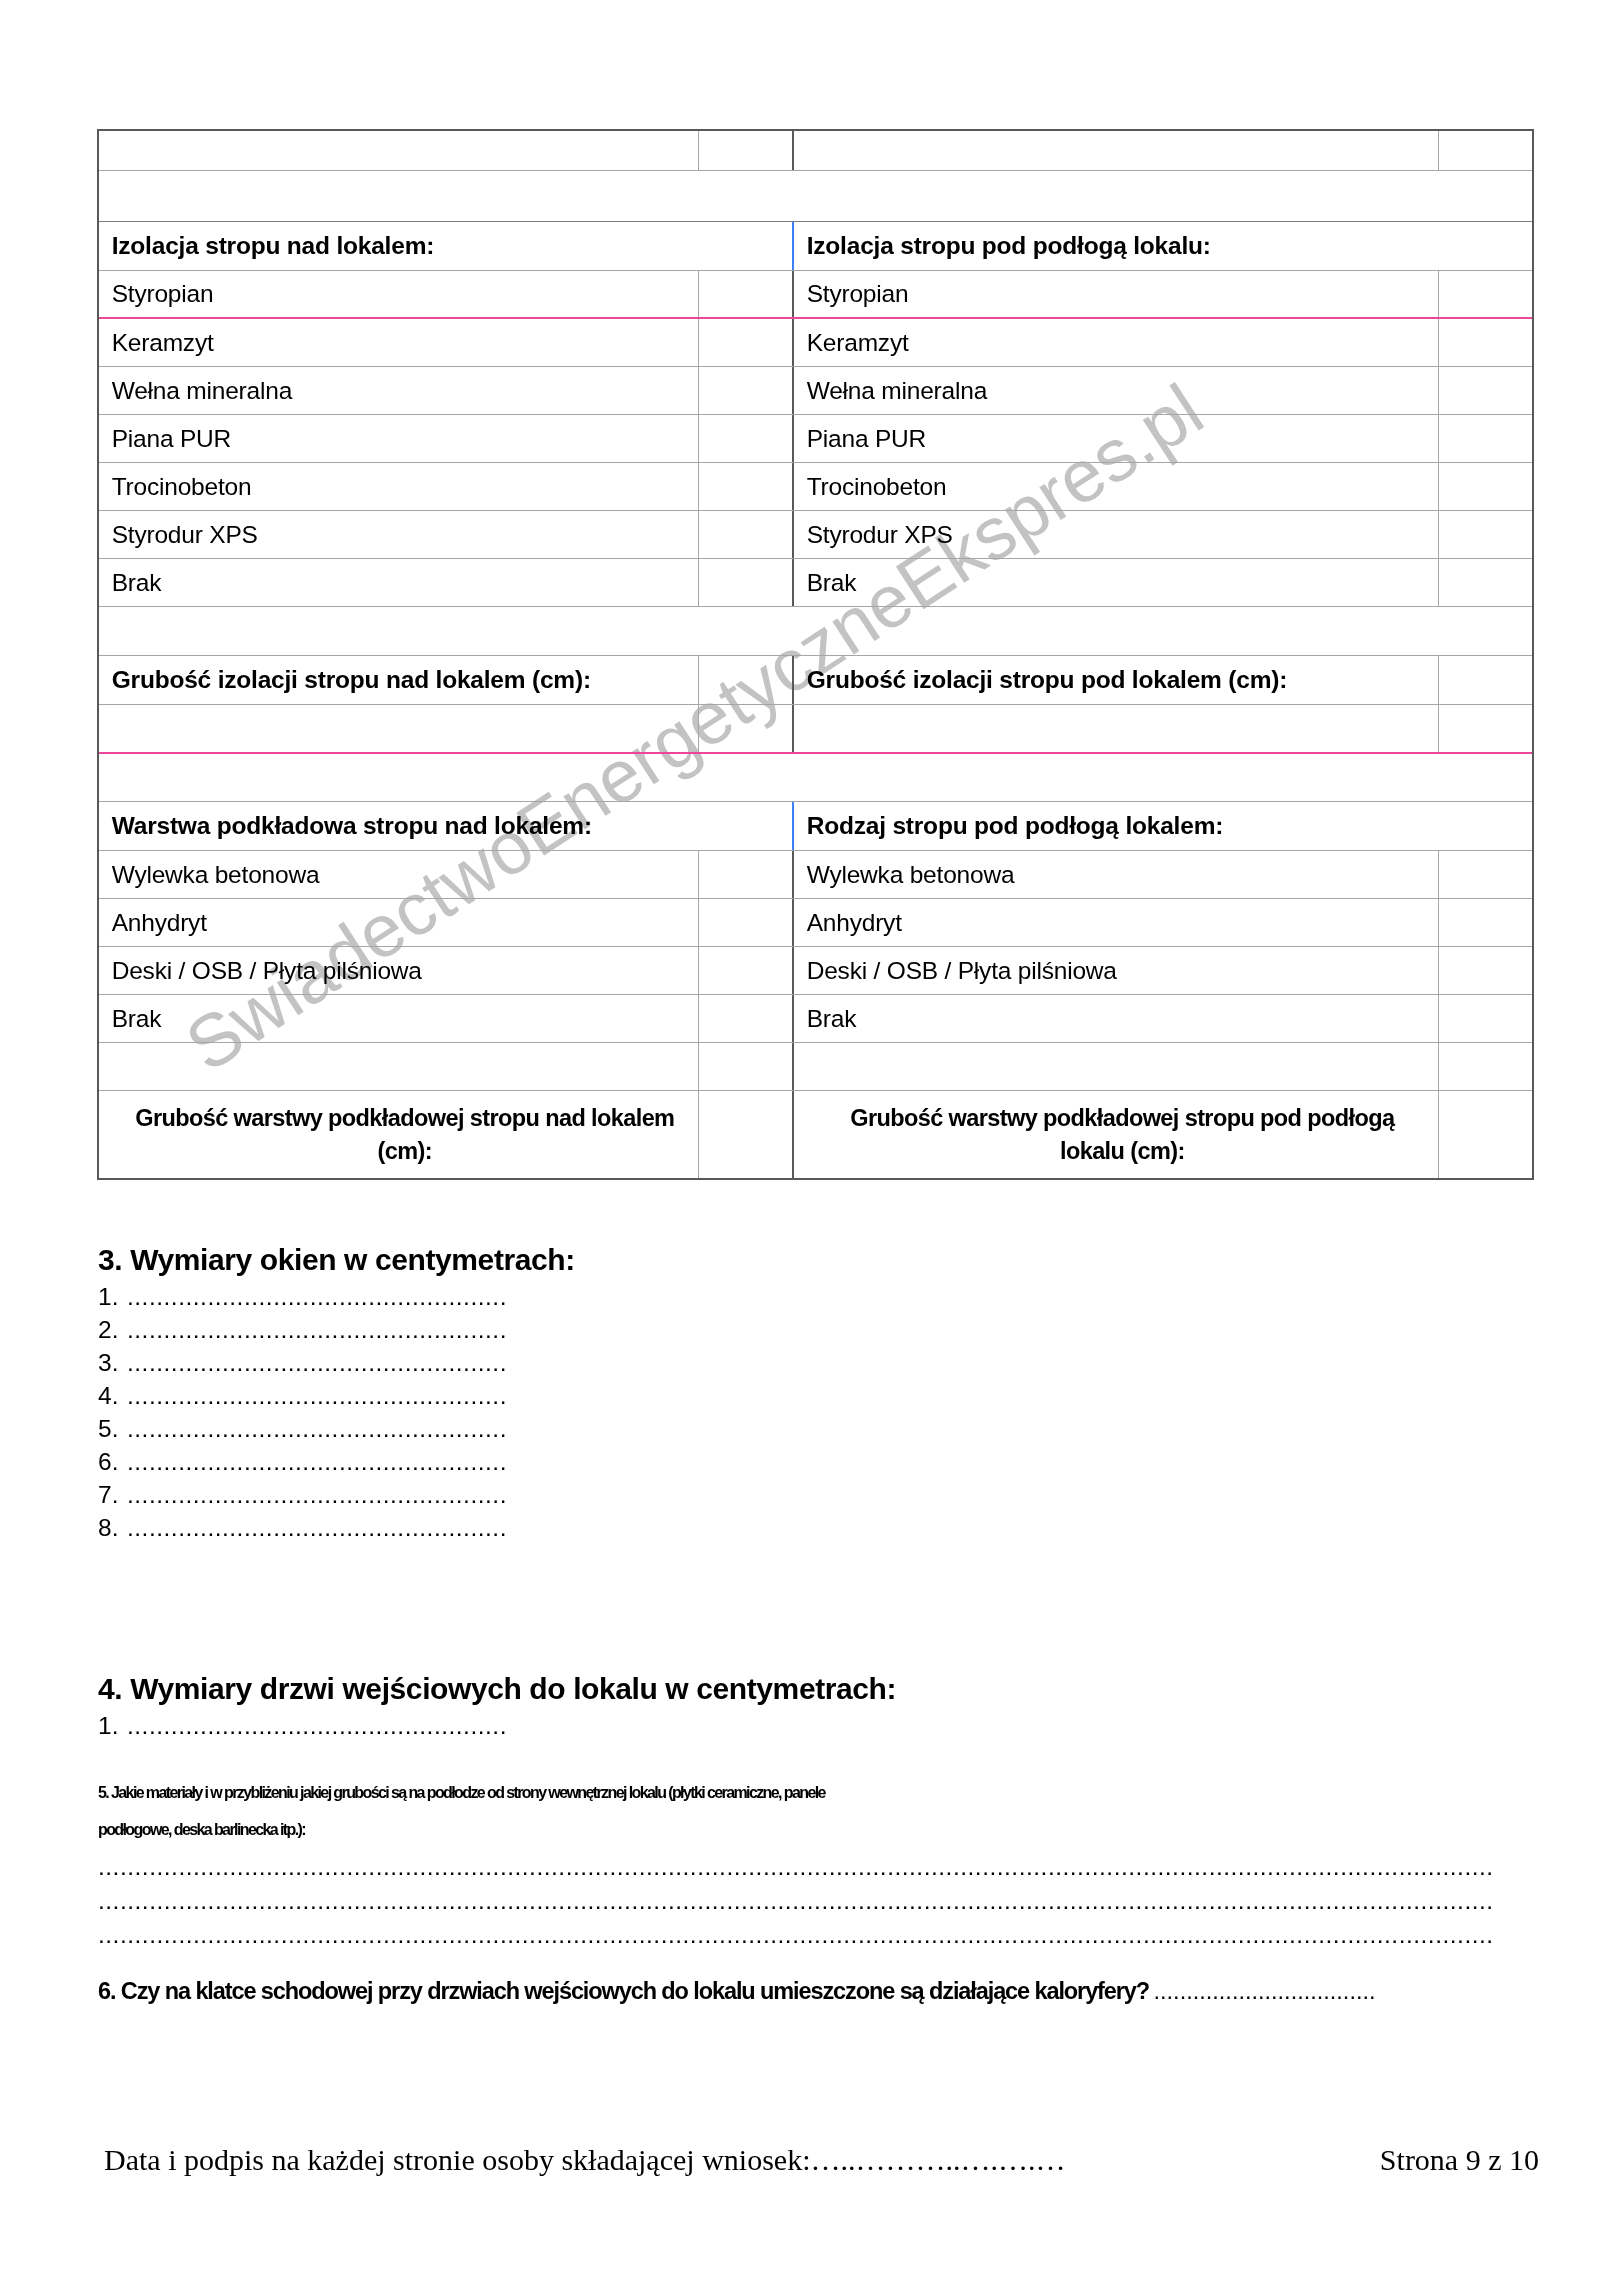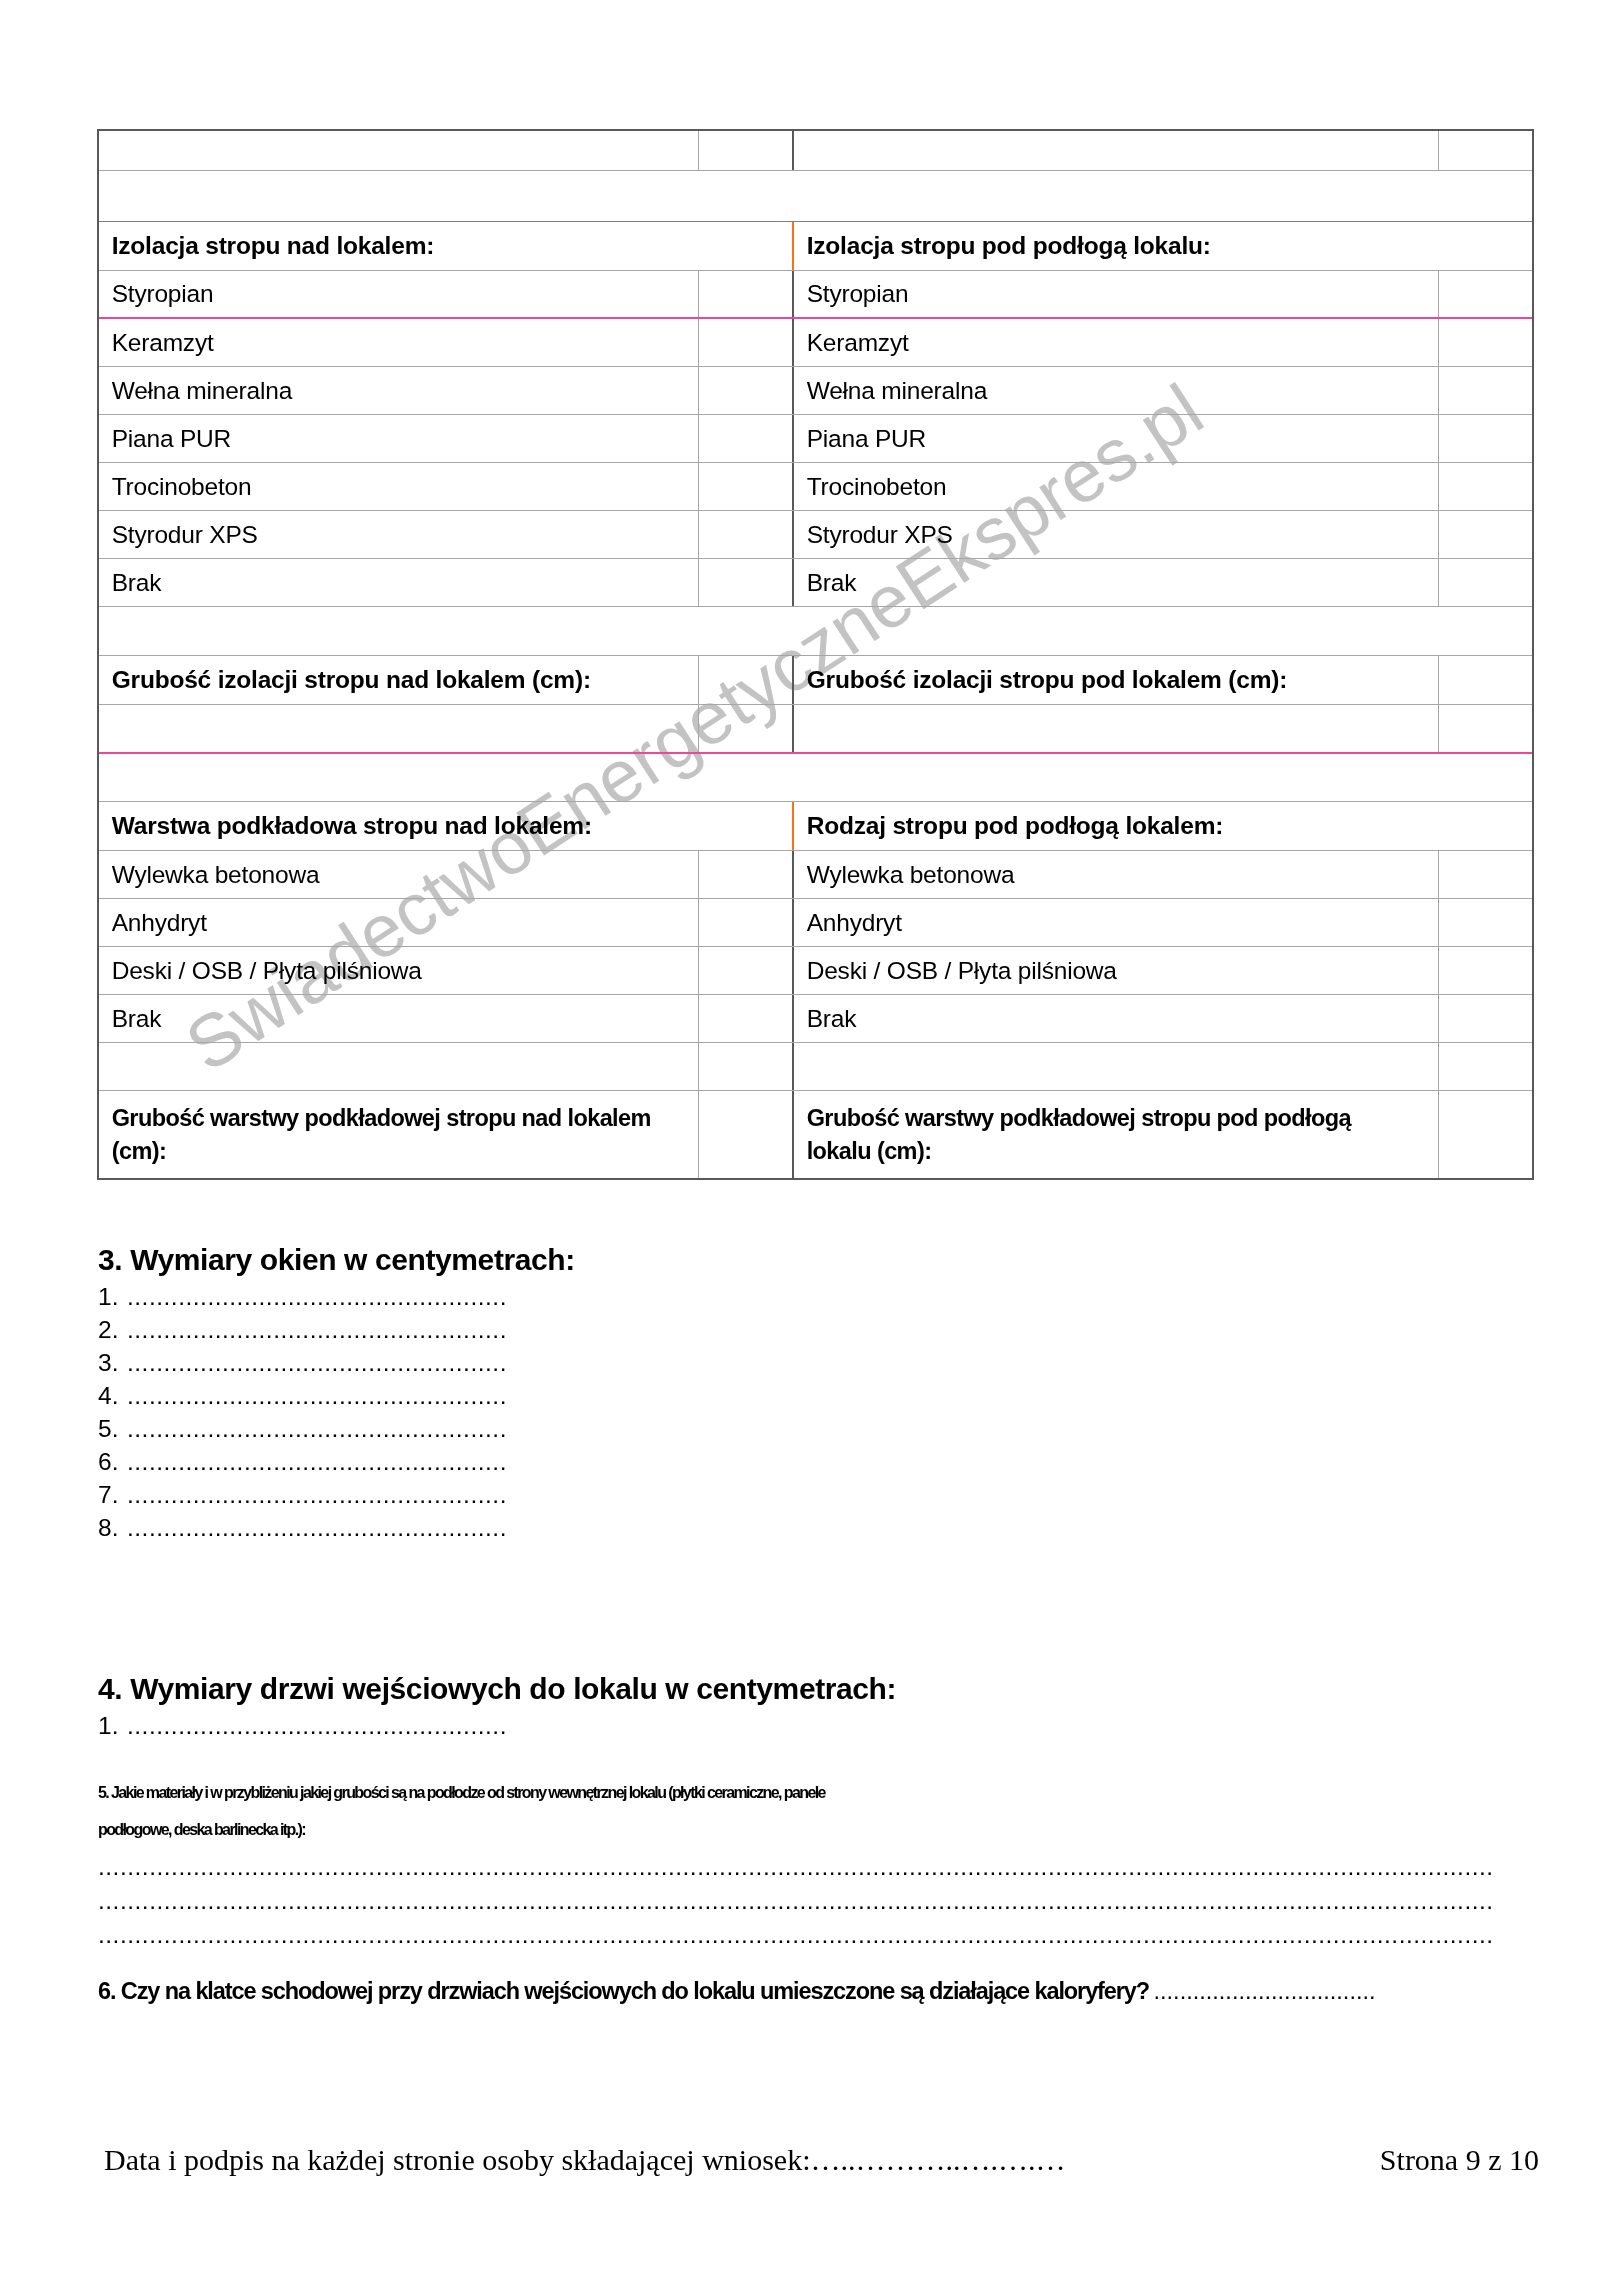--- a/index.html
+++ b/index.html
@@ -30,22 +30,22 @@
   .row.bd{border-bottom:1px solid #7f7f7f;}
   .h41{height:40px}.h49{height:48px}.h50{height:49px}.h52{height:51px}.h89{height:87px}
   .c{
     box-sizing:border-box;display:flex;align-items:center;
     padding-left:12.7px;font-size:24.5px;line-height:28px;letter-spacing:-0.2px;
   }
   .c.b{border-left:1px solid #a6a6a6;}
   .c.cc{border-left:2px solid #595959;}
   .c.d{border-left:1px solid #a6a6a6;}
   .c.bold,.row.hdr .c{font-weight:bold;}
-  .row.hdr .c.ch{border-left:2px solid #f97316;}
-  .c.twolines{flex-direction:column;align-items:flex-start;justify-content:center;}
+  .row.hdr .c.ch{border-left:2px solid #3b82f6;}
+  .c.twolines{flex-direction:column;align-items:center;justify-content:center;}
   .c.twolines span{display:block;white-space:nowrap;font-weight:bold;font-size:23.5px;letter-spacing:-0.6px;line-height:33px;}
   
   .qblock{position:absolute;left:98px;z-index:1;}
   .qtitle{font-weight:bold;font-size:30px;line-height:33px;letter-spacing:-0.4px;white-space:nowrap;}
   .qitem{font-size:24.5px;line-height:33px;white-space:nowrap;}
   .qitem .num{display:inline-block;min-width:29px;}
   .dots{letter-spacing:0.5px;}
   .dotline{
     position:absolute;left:98px;width:1396px;height:31px;overflow:hidden;
     white-space:nowrap;font-size:24.5px;line-height:31px;z-index:1;letter-spacing:0.5px;

